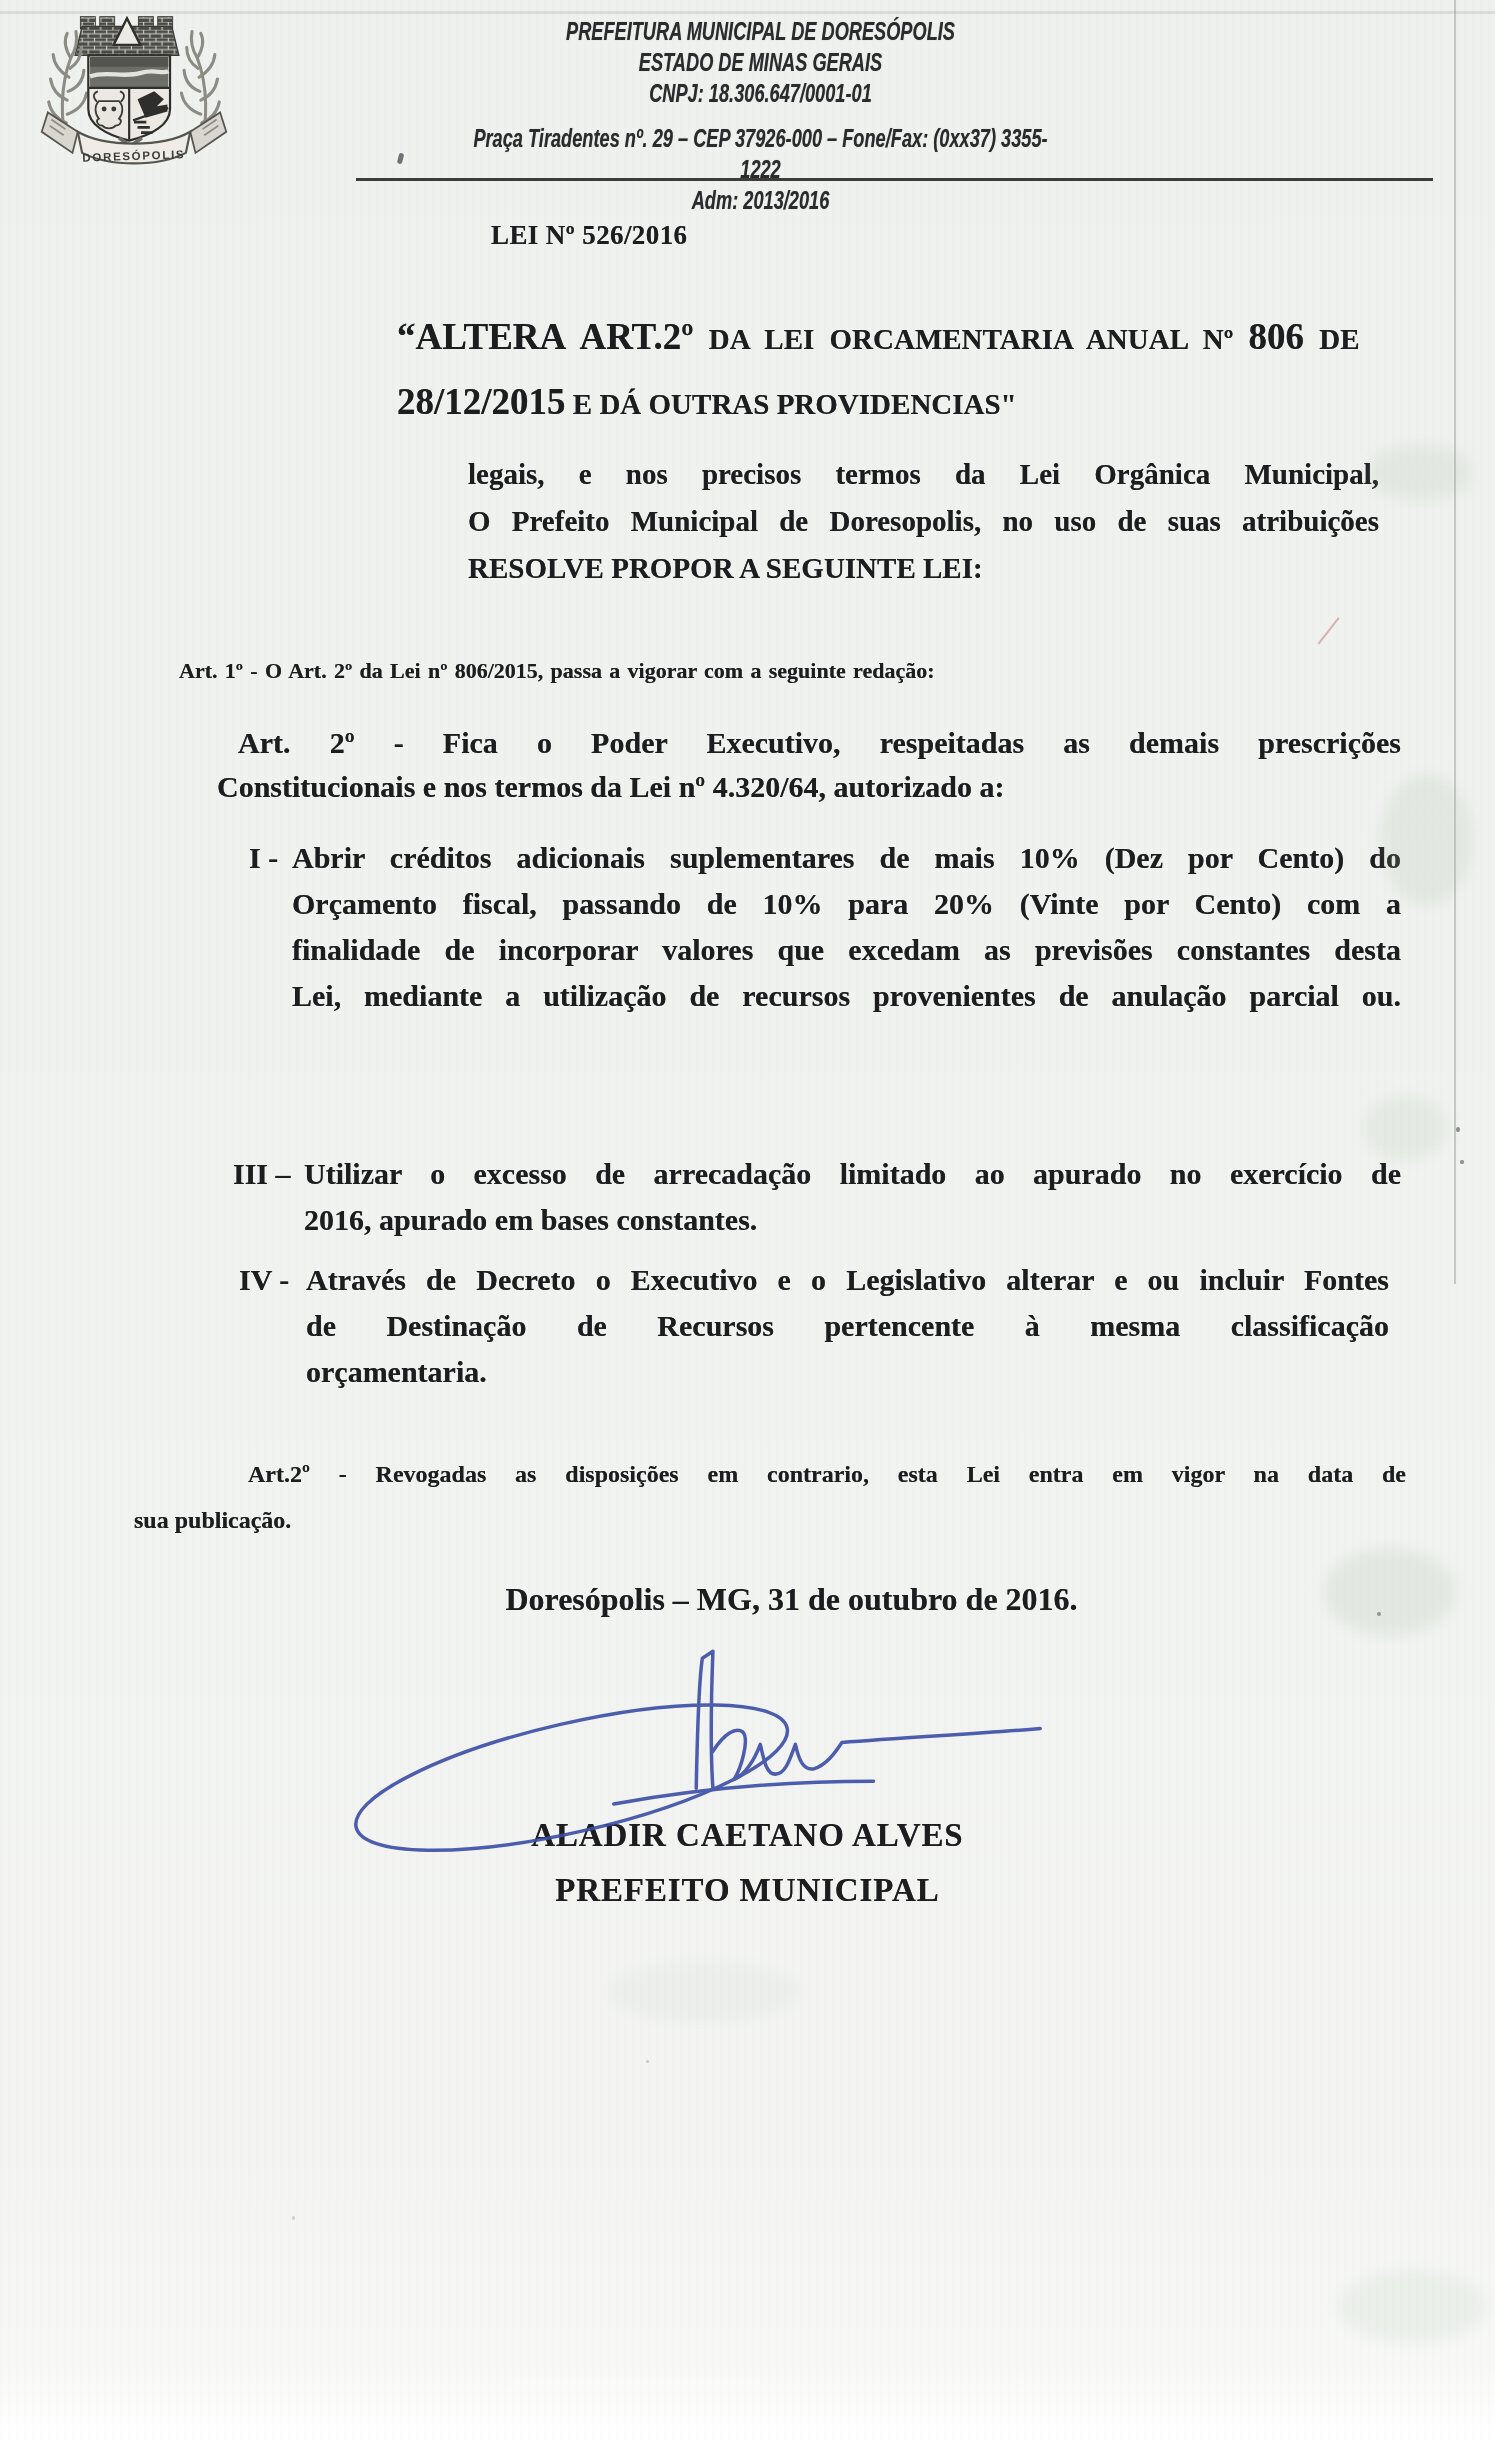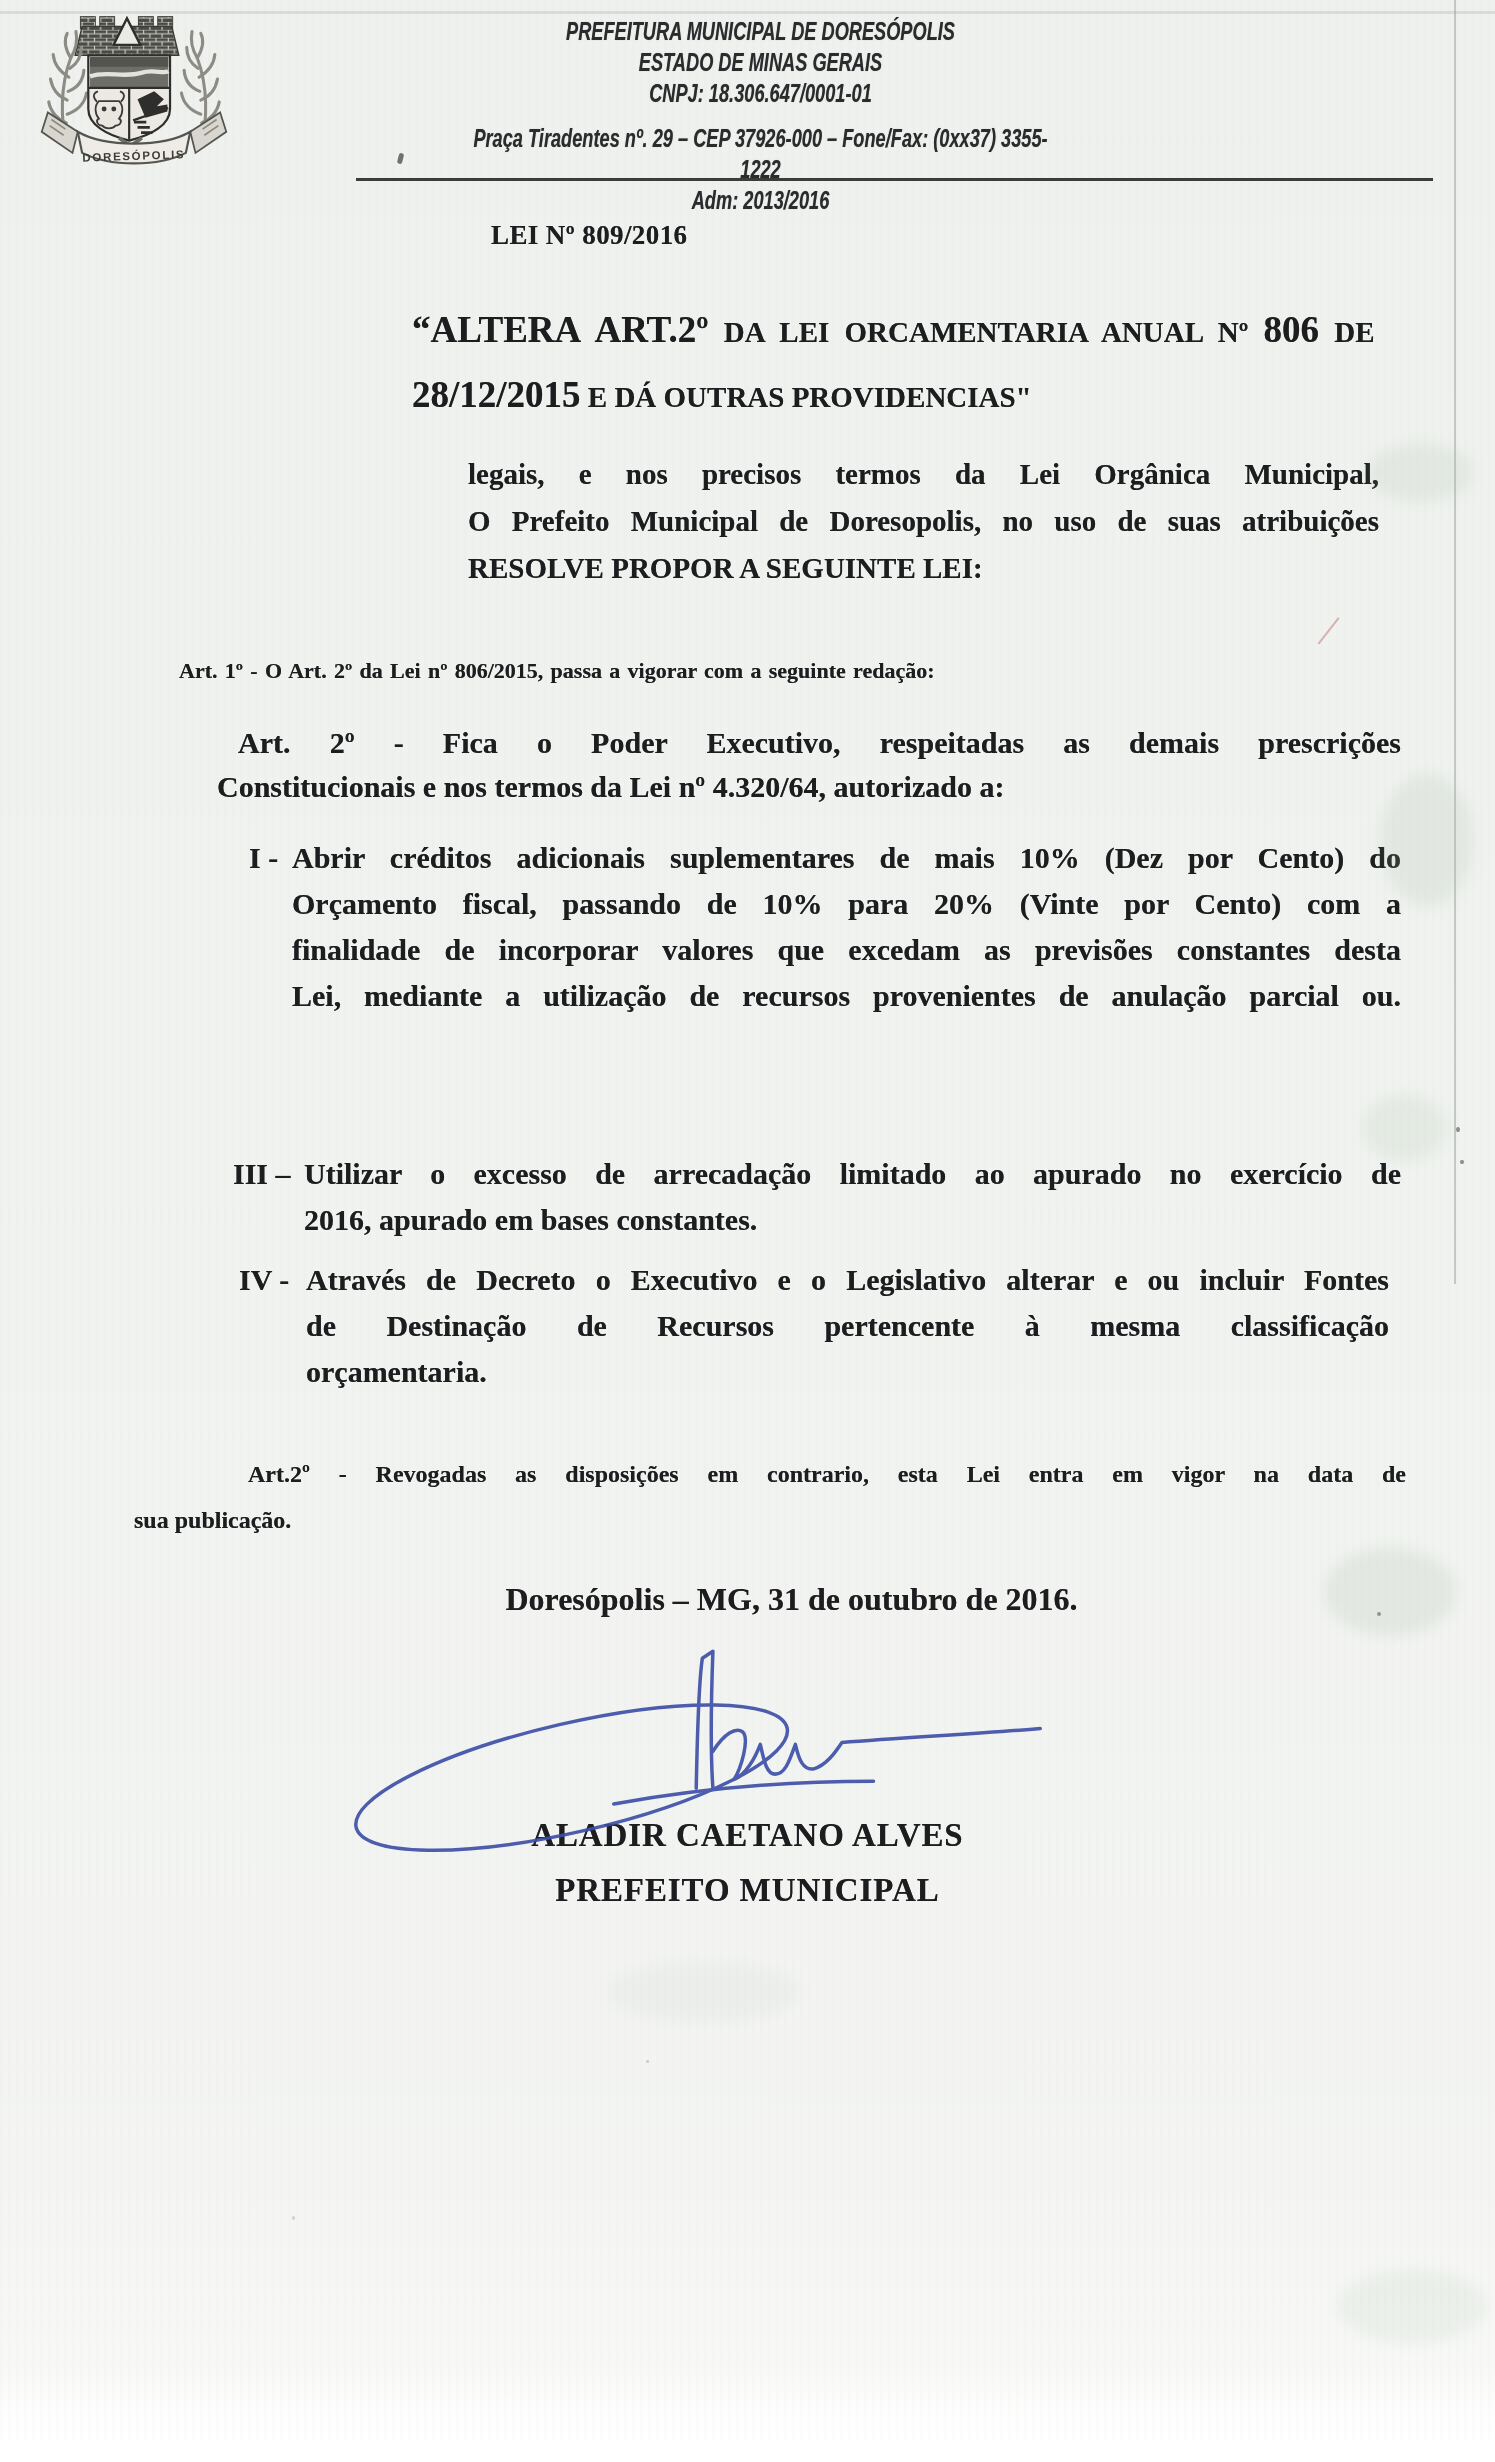--- a/index.html
+++ b/index.html
@@ -19,21 +19,21 @@
     font-style:italic; font-weight:bold; text-align:center;
     font-size:26px; line-height:31px; color:#2b2b2e;
     transform:scaleX(0.70); transform-origin:50% 0;
     text-shadow:0 0 0.9px rgba(40,40,40,0.5);
   }
   .letterhead .addr { margin-top:14px; }
   .lh-rule { position:absolute; left:356px; top:178px; width:1077px; height:2.6px; background:#3c3c3b; }
   
   .btext { font-weight:bold; text-shadow:0 0 0.6px rgba(25,25,30,0.65); }
   .lei-number { position:absolute; left:491px; top:220px; font-size:27px; letter-spacing:0.4px; }
-  .law-title { position:absolute; left:397px; top:301px; width:994px; line-height:57px;margin-left:15px; }
+  .law-title { position:absolute; left:397px; top:308px; width:994px; line-height:57px; }
   .law-title .l1 { word-spacing:8px; white-space:nowrap; }
   .law-title .big { font-size:37px; }
   .law-title .small { font-size:29px; }
   .jpara { position:absolute; font-size:29px; line-height:47px; }
   .jline { text-align:justify; text-align-last:justify; }
   .lastline { text-align:center; text-align-last:left; }
   .preamble { left:468px; top:451px; width:911px; }
   .art1 { position:absolute; left:179px; top:658px; font-size:22px; word-spacing:1.8px; white-space:nowrap; }
   .art2 { left:217px; top:721px; width:1184px; line-height:44px; font-size:30px; }
   .art2 .jline { text-indent:21px; }
@@ -150,21 +150,21 @@
 
   <div class="letterhead">
     <div>PREFEITURA MUNICIPAL DE DORESÓPOLIS</div>
     <div>ESTADO DE MINAS GERAIS</div>
     <div>CNPJ: 18.306.647/0001-01</div>
     <div class="addr">Praça Tiradentes nº. 29 – CEP 37926-000 – Fone/Fax: (0xx37) 3355-1222</div>
     <div>Adm: 2013/2016</div>
   </div>
   <div class="lh-rule"></div>
 
-  <div class="lei-number btext">LEI Nº 809/2016</div>
+  <div class="lei-number btext">LEI Nº 526/2016</div>
 
   <div class="law-title btext">
     <div class="l1"><span class="big">“ALTERA ART.2º</span><span class="small"> DA LEI ORCAMENTARIA ANUAL Nº </span><span class="big">806</span><span class="small"> DE</span></div>
     <div class="l2"><span class="big">28/12/2015</span><span class="small"> E DÁ OUTRAS PROVIDENCIAS"</span></div>
   </div>
 
   <div class="jpara preamble btext">
     <div class="jline">legais, e nos precisos termos da Lei Orgânica Municipal,</div>
     <div class="jline">O Prefeito Municipal de Doresopolis, no uso de suas atribuições</div>
     <div class="lastline">RESOLVE PROPOR A SEGUINTE LEI:</div>

